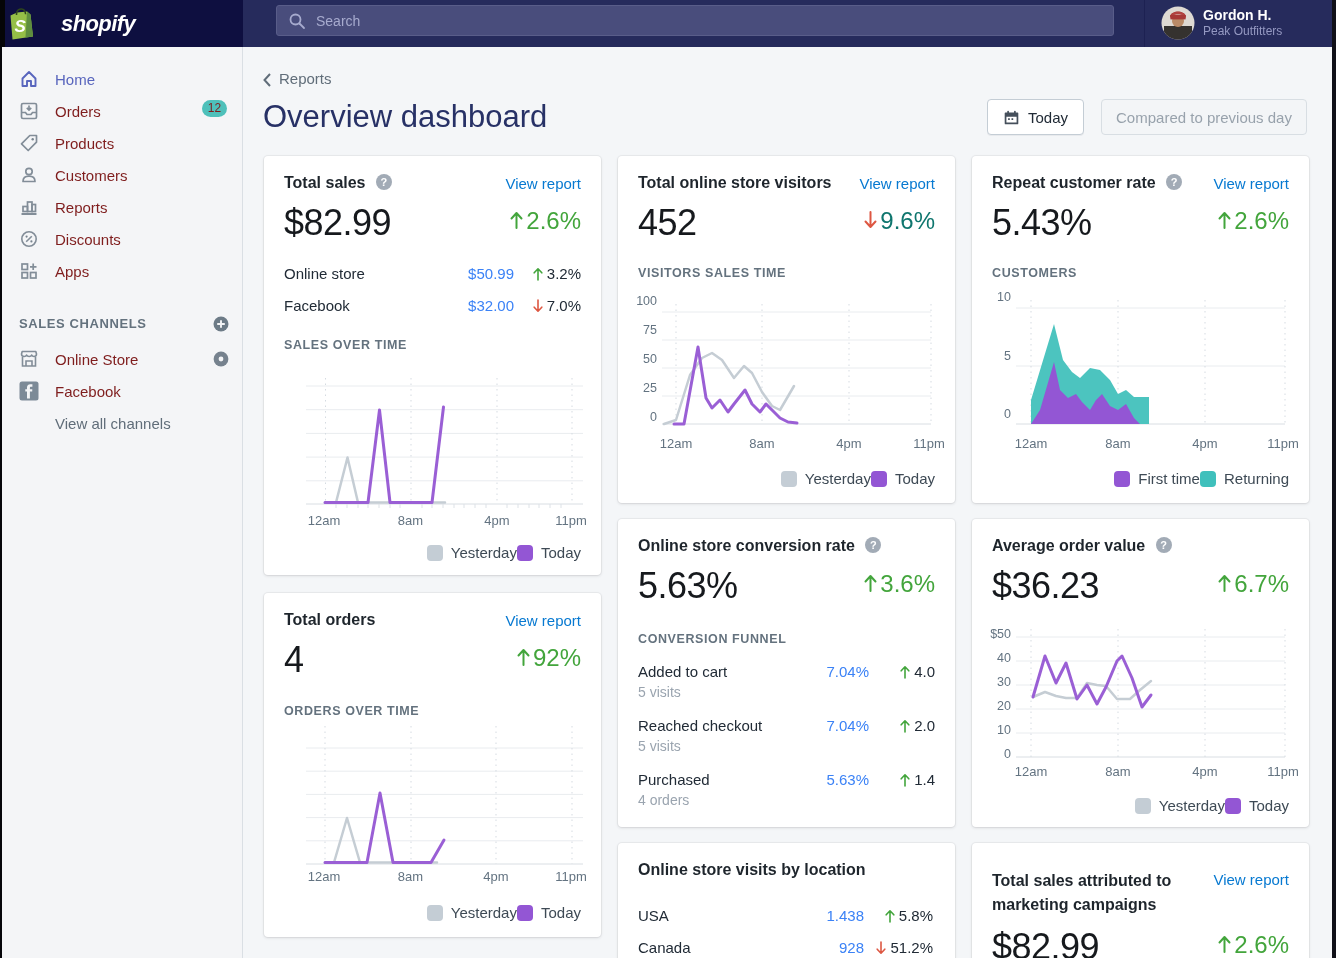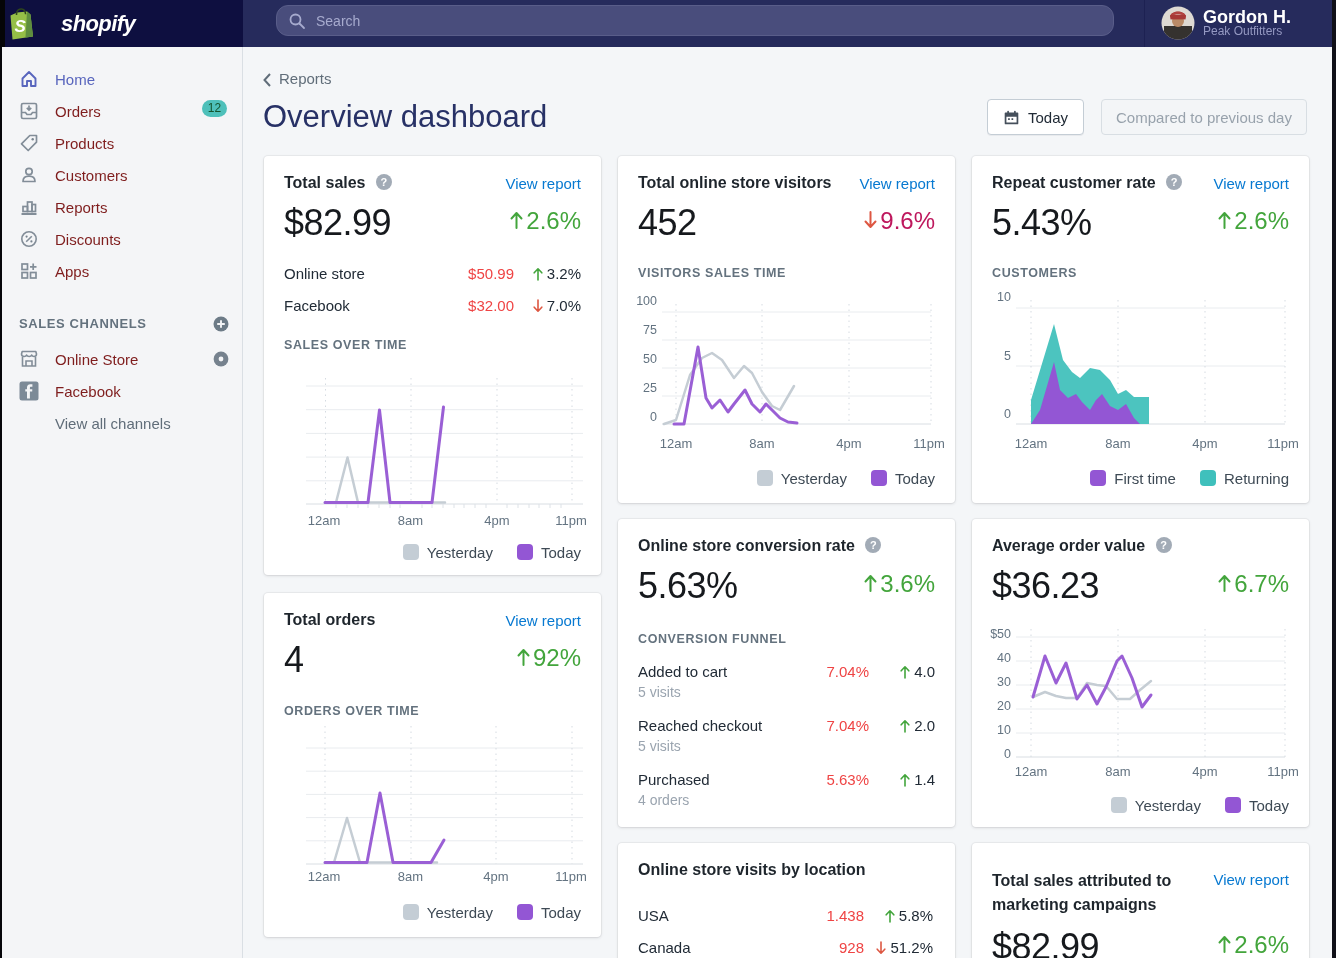--- a/index.html
+++ b/index.html
@@ -4,67 +4,67 @@
 <style>
 * { margin:0; padding:0; box-sizing:border-box; }
 html,body { width:1336px; height:958px; overflow:hidden; background:#f4f6f8;
   font-family:"Liberation Sans", sans-serif; color:#212b36; }
 
 #topbar { position:absolute; left:0; top:0; width:1336px; height:47px; background:#262b5c; }
 #logoarea { position:absolute; left:0; top:0; width:243px; height:47px; background:#0e0f40;
   display:flex; align-items:center; }
 #wordmark { color:#fff; font-size:22px; font-weight:700; font-style:italic; letter-spacing:-0.6px; margin-left:24px; }
 #searchbox { position:absolute; left:276px; top:5px; width:838px; height:31px; background:#494d7c;
-  border:1px solid #595d89; border-radius:12px; display:flex; align-items:center; }
+  border:1px solid #595d89; border-radius:3px; display:flex; align-items:center; }
 #searchbox .ph { color:#a7abce; font-size:14px; margin-left:10px; }
 #topdivider { position:absolute; left:1144px; top:0; width:1px; height:47px; background:#1d2152; }
 #userarea { position:absolute; left:1145px; top:0; width:191px; height:47px; }
-#uname { position:absolute; left:58px; top:7px; color:#fff; font-size:18px; font-weight:700; }
+#uname { position:absolute; left:58px; top:7px; color:#fff; font-size:14px; font-weight:700; }
 #ustore { position:absolute; left:58px; top:24px; color:#9599c2; font-size:12px; }
 
 #edgeL { position:absolute; left:0; top:0; width:2px; height:958px; background:#06060a; z-index:99; }
 #edgeL2 { position:absolute; left:0; top:0; width:5px; height:47px; background:#050508; z-index:100; }
 #edgeR { position:absolute; right:0; top:0; width:4px; height:958px; background:#101018; z-index:99; }
 
 #sidebar { position:absolute; left:0; top:47px; width:243px; height:911px; background:#f4f5f7;
   border-right:1px solid #dadfe4; }
 .nav-item { position:absolute; left:0; width:243px; height:32px; display:flex; align-items:center; }
 .nav-item .ico { position:absolute; left:19px; width:20px; height:20px; }
 .nav-item .lbl { position:absolute; left:55px; font-size:15px; font-weight:500; color:#7f1d1d; }
 .nav-item .lbl.active { color:#5865bd; }
 #badge12 { position:absolute; left:202px; top:5px; width:25px; height:17px; background:#4ec0ba;
-  border-radius:9px; color:#14532d; font-size:12px; font-weight:500; text-align:center; line-height:17px; }
+  border-radius:9px; color:#7f1d1d; font-size:12px; font-weight:500; text-align:center; line-height:17px; }
 #schead { position:absolute; left:19px; top:316px; font-size:13px; font-weight:700; color:#64727e; letter-spacing:0.6px; }
 #crumb { position:absolute; left:263px; top:70px; color:#606d79; font-size:15px; }
 #crumb svg { vertical-align:-3px; margin-right:8px; }
 h1 { position:absolute; left:263px; top:99px; font-size:31px; font-weight:400; color:#273166; letter-spacing:0px;}
 .btn { position:absolute; height:36px; border-radius:4px; font-size:15px;
   display:flex; align-items:center; justify-content:center; }
 #btn-today { left:987px; top:99px; width:97px; background:#ffffff; border:1px solid #c4cdd5;
   color:#212b36; font-weight:400; box-shadow:0 1px 0 rgba(22,29,37,.05); }
 #btn-today svg { margin-right:8px; }
 #btn-comp { left:1101px; top:99px; width:206px; background:#f3f5f7; border:1px solid #d8dee3; color:#98a2ac; }
 
 .card { position:absolute; background:#fff; border-radius:4px;
   box-shadow:0 0 0 1px rgba(63,63,68,.05), 0 1px 3px 0 rgba(63,63,68,.15); }
 .card .title { position:absolute; left:20px; top:18px; font-size:16px; font-weight:700; color:#1e252c; }
 .card .qmark { display:inline-block; width:16px; height:16px; background:#a2abb6; border-radius:50%;
   color:#fff; font-size:11px; font-weight:700; text-align:center; line-height:16px; vertical-align:2px; margin-left:6px;}
 .card .view { position:absolute; right:20px; top:19px; font-size:15px; color:#0779d1; }
 .card .big { position:absolute; left:20px; top:46px; font-size:36px; color:#16191d; letter-spacing:-0.5px;}
 .card .bigdelta { position:absolute; right:20px; top:51px; font-size:24px; }
-.up { color:#43a53c; } .down { color:#be185d;text-align:center; }
+.up { color:#43a53c; } .down { color:#0f766e;text-align:center; }
 .overline { position:absolute; left:20px; font-size:12.5px; font-weight:700; color:#64727e; letter-spacing:0.6px; }
 .row-lbl { position:absolute; left:20px; font-size:15px; color:#212b36; }
-.row-val { position:absolute; font-size:15px; color:#ef4444; text-align:right; }
+.row-val { position:absolute; font-size:15px; color:#3b82f6; text-align:right; }
 .row-delta { position:absolute; font-size:15px; color:#212b36; text-align:right; }
 .subtle { color:#9aa4af; }
 .legend { position:absolute; right:20px; display:flex; align-items:center; font-size:15px; color:#3e4a55; }
 .legend .sq { width:16px; height:16px; border-radius:4px; margin-right:8px; }
-.legend .grp { display:flex; align-items:flex-start; margin-left:24px; }
+.legend .grp { display:flex; align-items:flex-end; }
 .sq.gray { background:#c4cdd5; } .sq.purple { background:#9356d4; } .sq.teal { background:#3fc0bc; }
 text { font-family:"Liberation Sans", sans-serif; }
 </style>
 </head>
 <body>
 <div id="edgeL"></div>
 <div id="edgeL2"></div>
 <div id="edgeR"></div>
 
 <div id="topbar">

